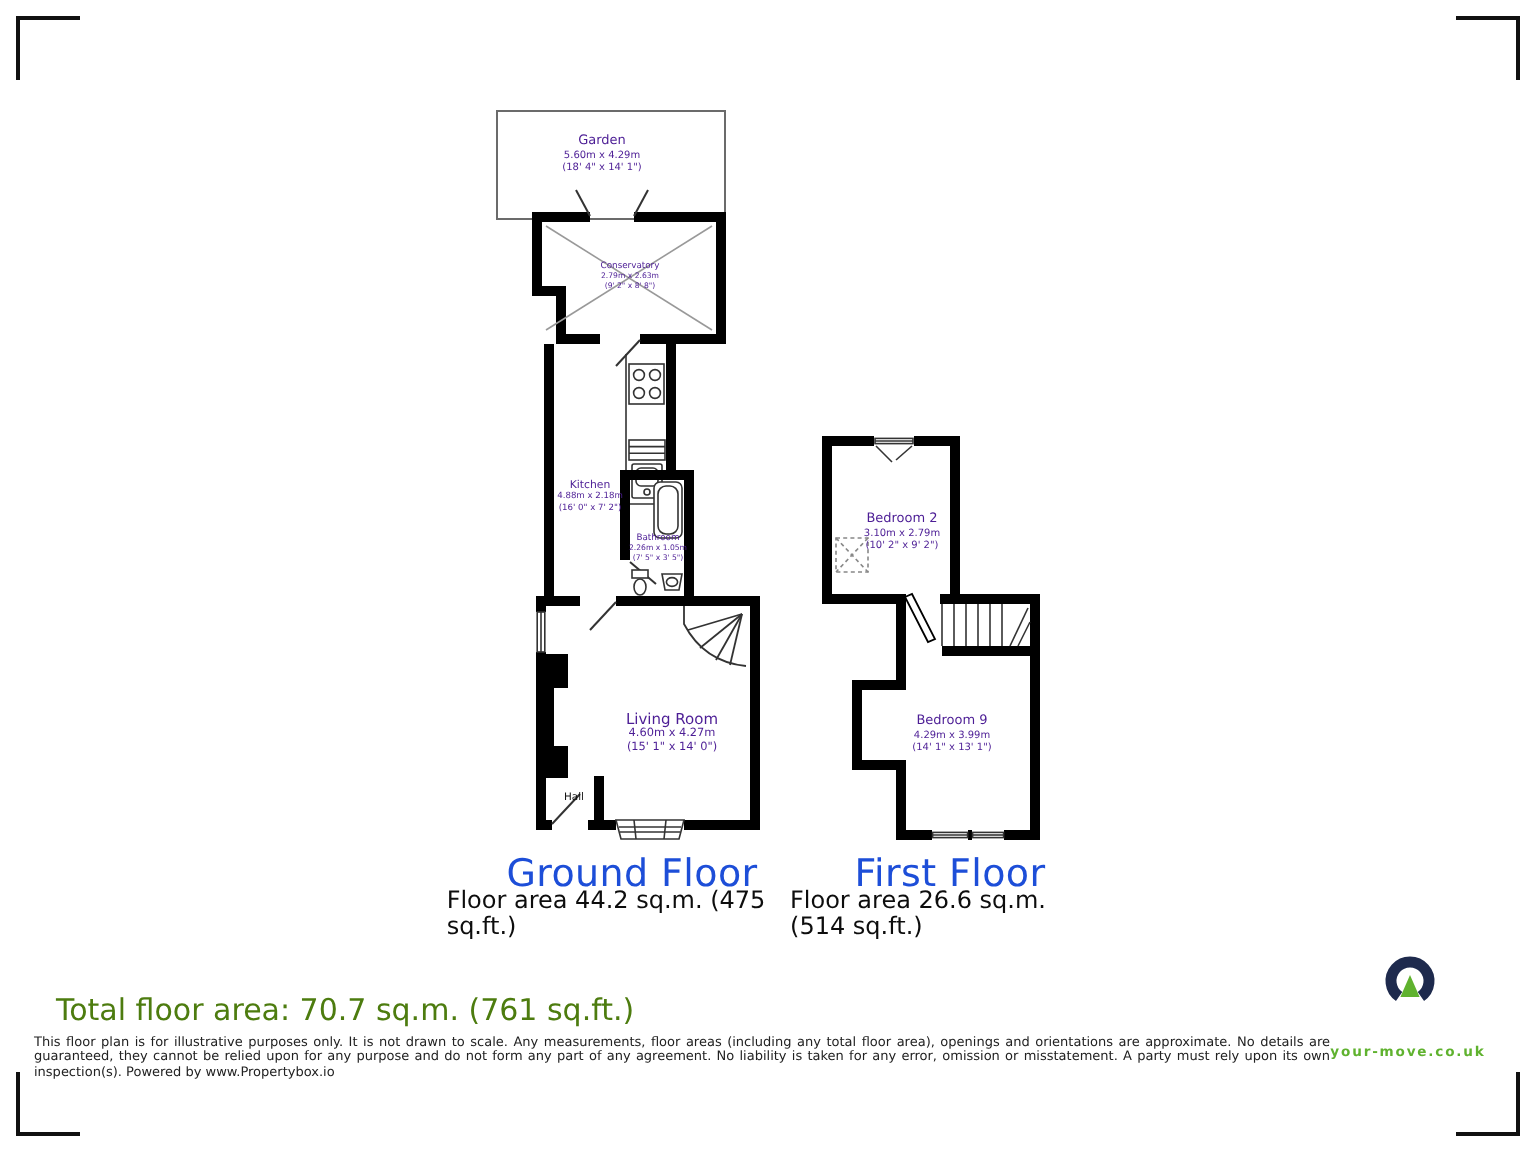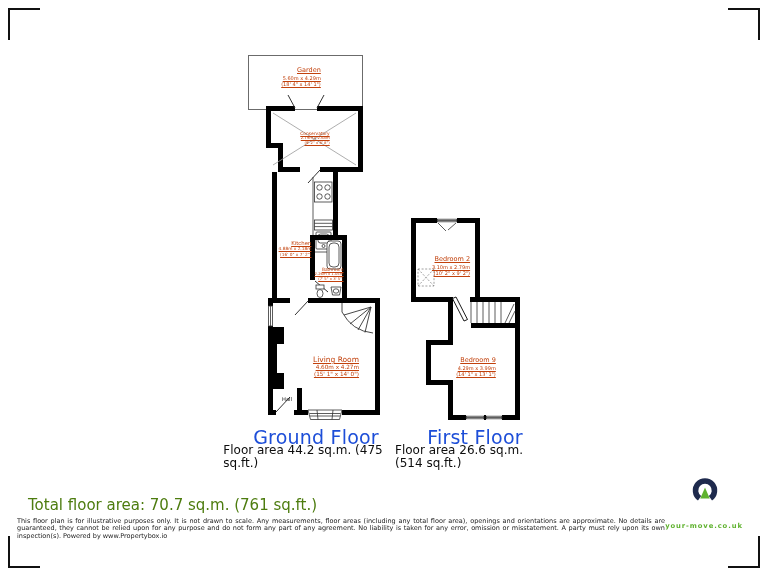--- a/index.html
+++ b/index.html
@@ -7,21 +7,21 @@
   .stage{position:relative;width:768px;height:576px;background:#fff;overflow:hidden;
          font-family:"DejaVu Sans","Liberation Sans",sans-serif;color:#111;}
   
   .corner{position:absolute;width:30px;height:30px;}
   .corner.tl{left:8px;top:8px;border-left:2px solid #111;border-top:2px solid #111;}
   .corner.tr{right:8px;top:8px;border-right:2px solid #111;border-top:2px solid #111;}
   .corner.bl{left:8px;bottom:8px;border-left:2px solid #111;border-bottom:2px solid #111;}
   .corner.br{right:8px;bottom:8px;border-right:2px solid #111;border-bottom:2px solid #111;}
   svg.plan{position:absolute;left:0;top:0;}
   
-  .room-label{position:absolute;transform:translateX(-50%);text-align:right;white-space:nowrap;color:#c2410c;text-decoration:underline;}
+  .room-label{position:absolute;transform:translateX(-50%);text-align:center;white-space:nowrap;color:#4c1d95;}
   .room-label .nm{display:block;}
   .room-label .dm{display:block;}
   .lbl-xs .nm{font-size:4.4px;line-height:5.2px;}
   .lbl-xs .dm{font-size:3.8px;line-height:4.6px;}
   .lbl-sm .nm{font-size:5.4px;line-height:6.4px;}
   .lbl-sm .dm{font-size:4.3px;line-height:5.2px;}
   .lbl-md .nm{font-size:6.5px;line-height:7.6px;}
   .lbl-md .dm{font-size:5px;line-height:6px;}
   .lbl-lg .nm{font-size:7.5px;line-height:9px;}
   .lbl-lg .dm{font-size:5.7px;line-height:6.8px;}

